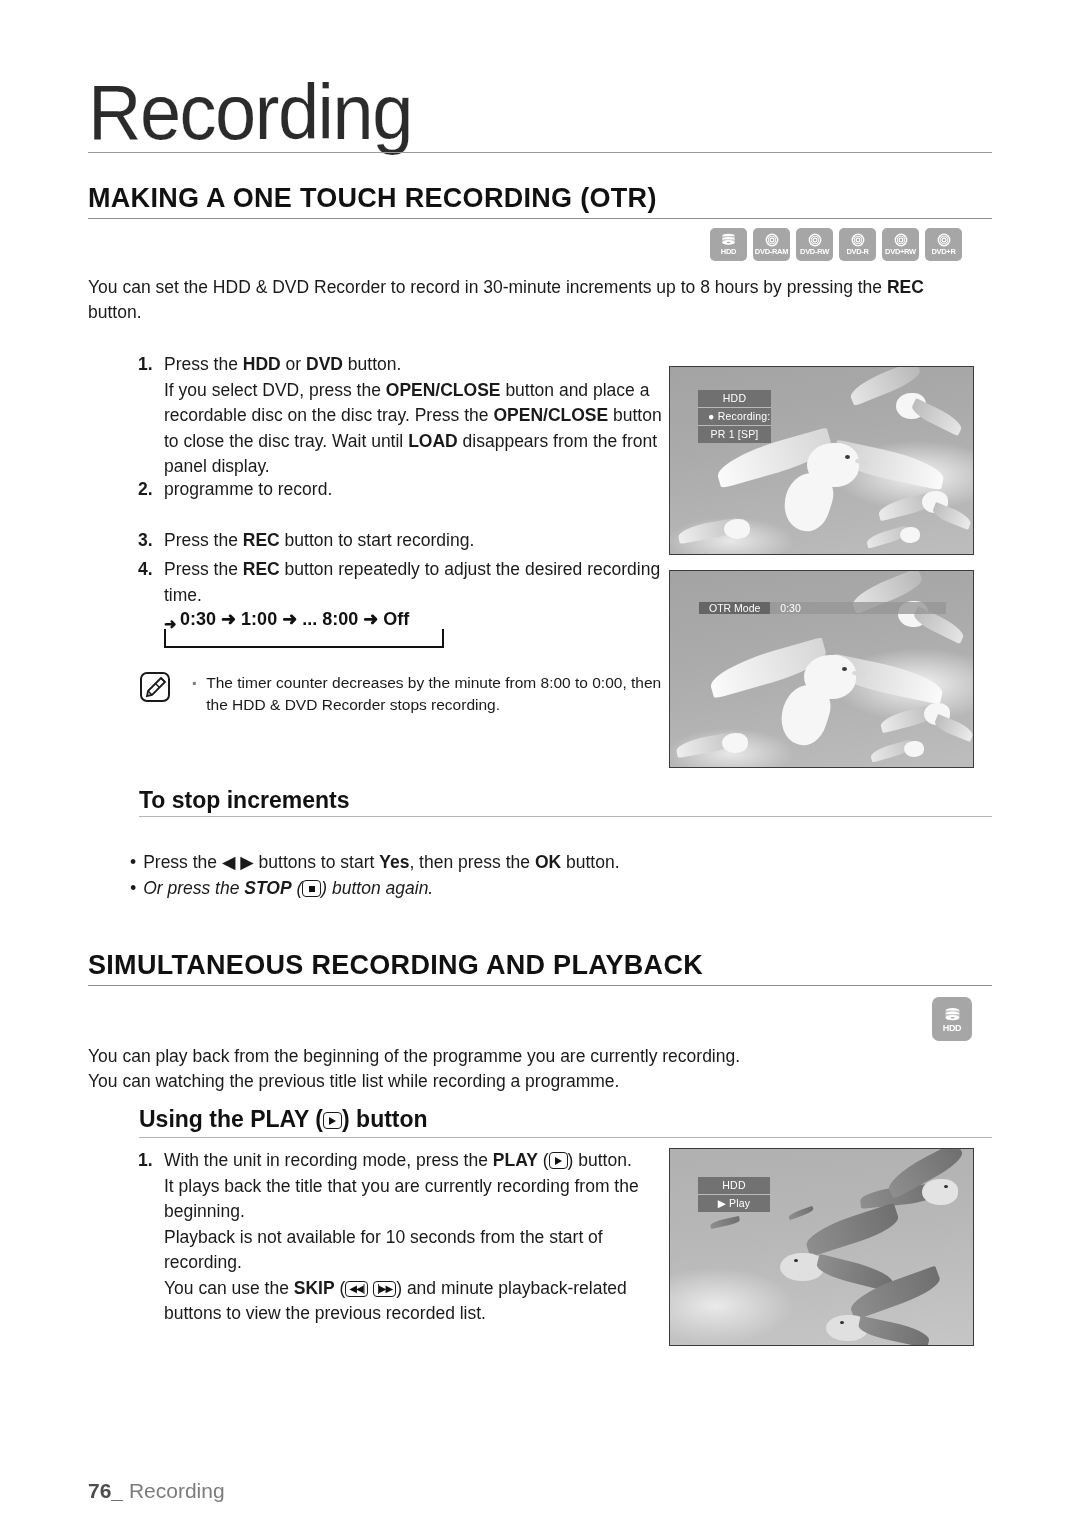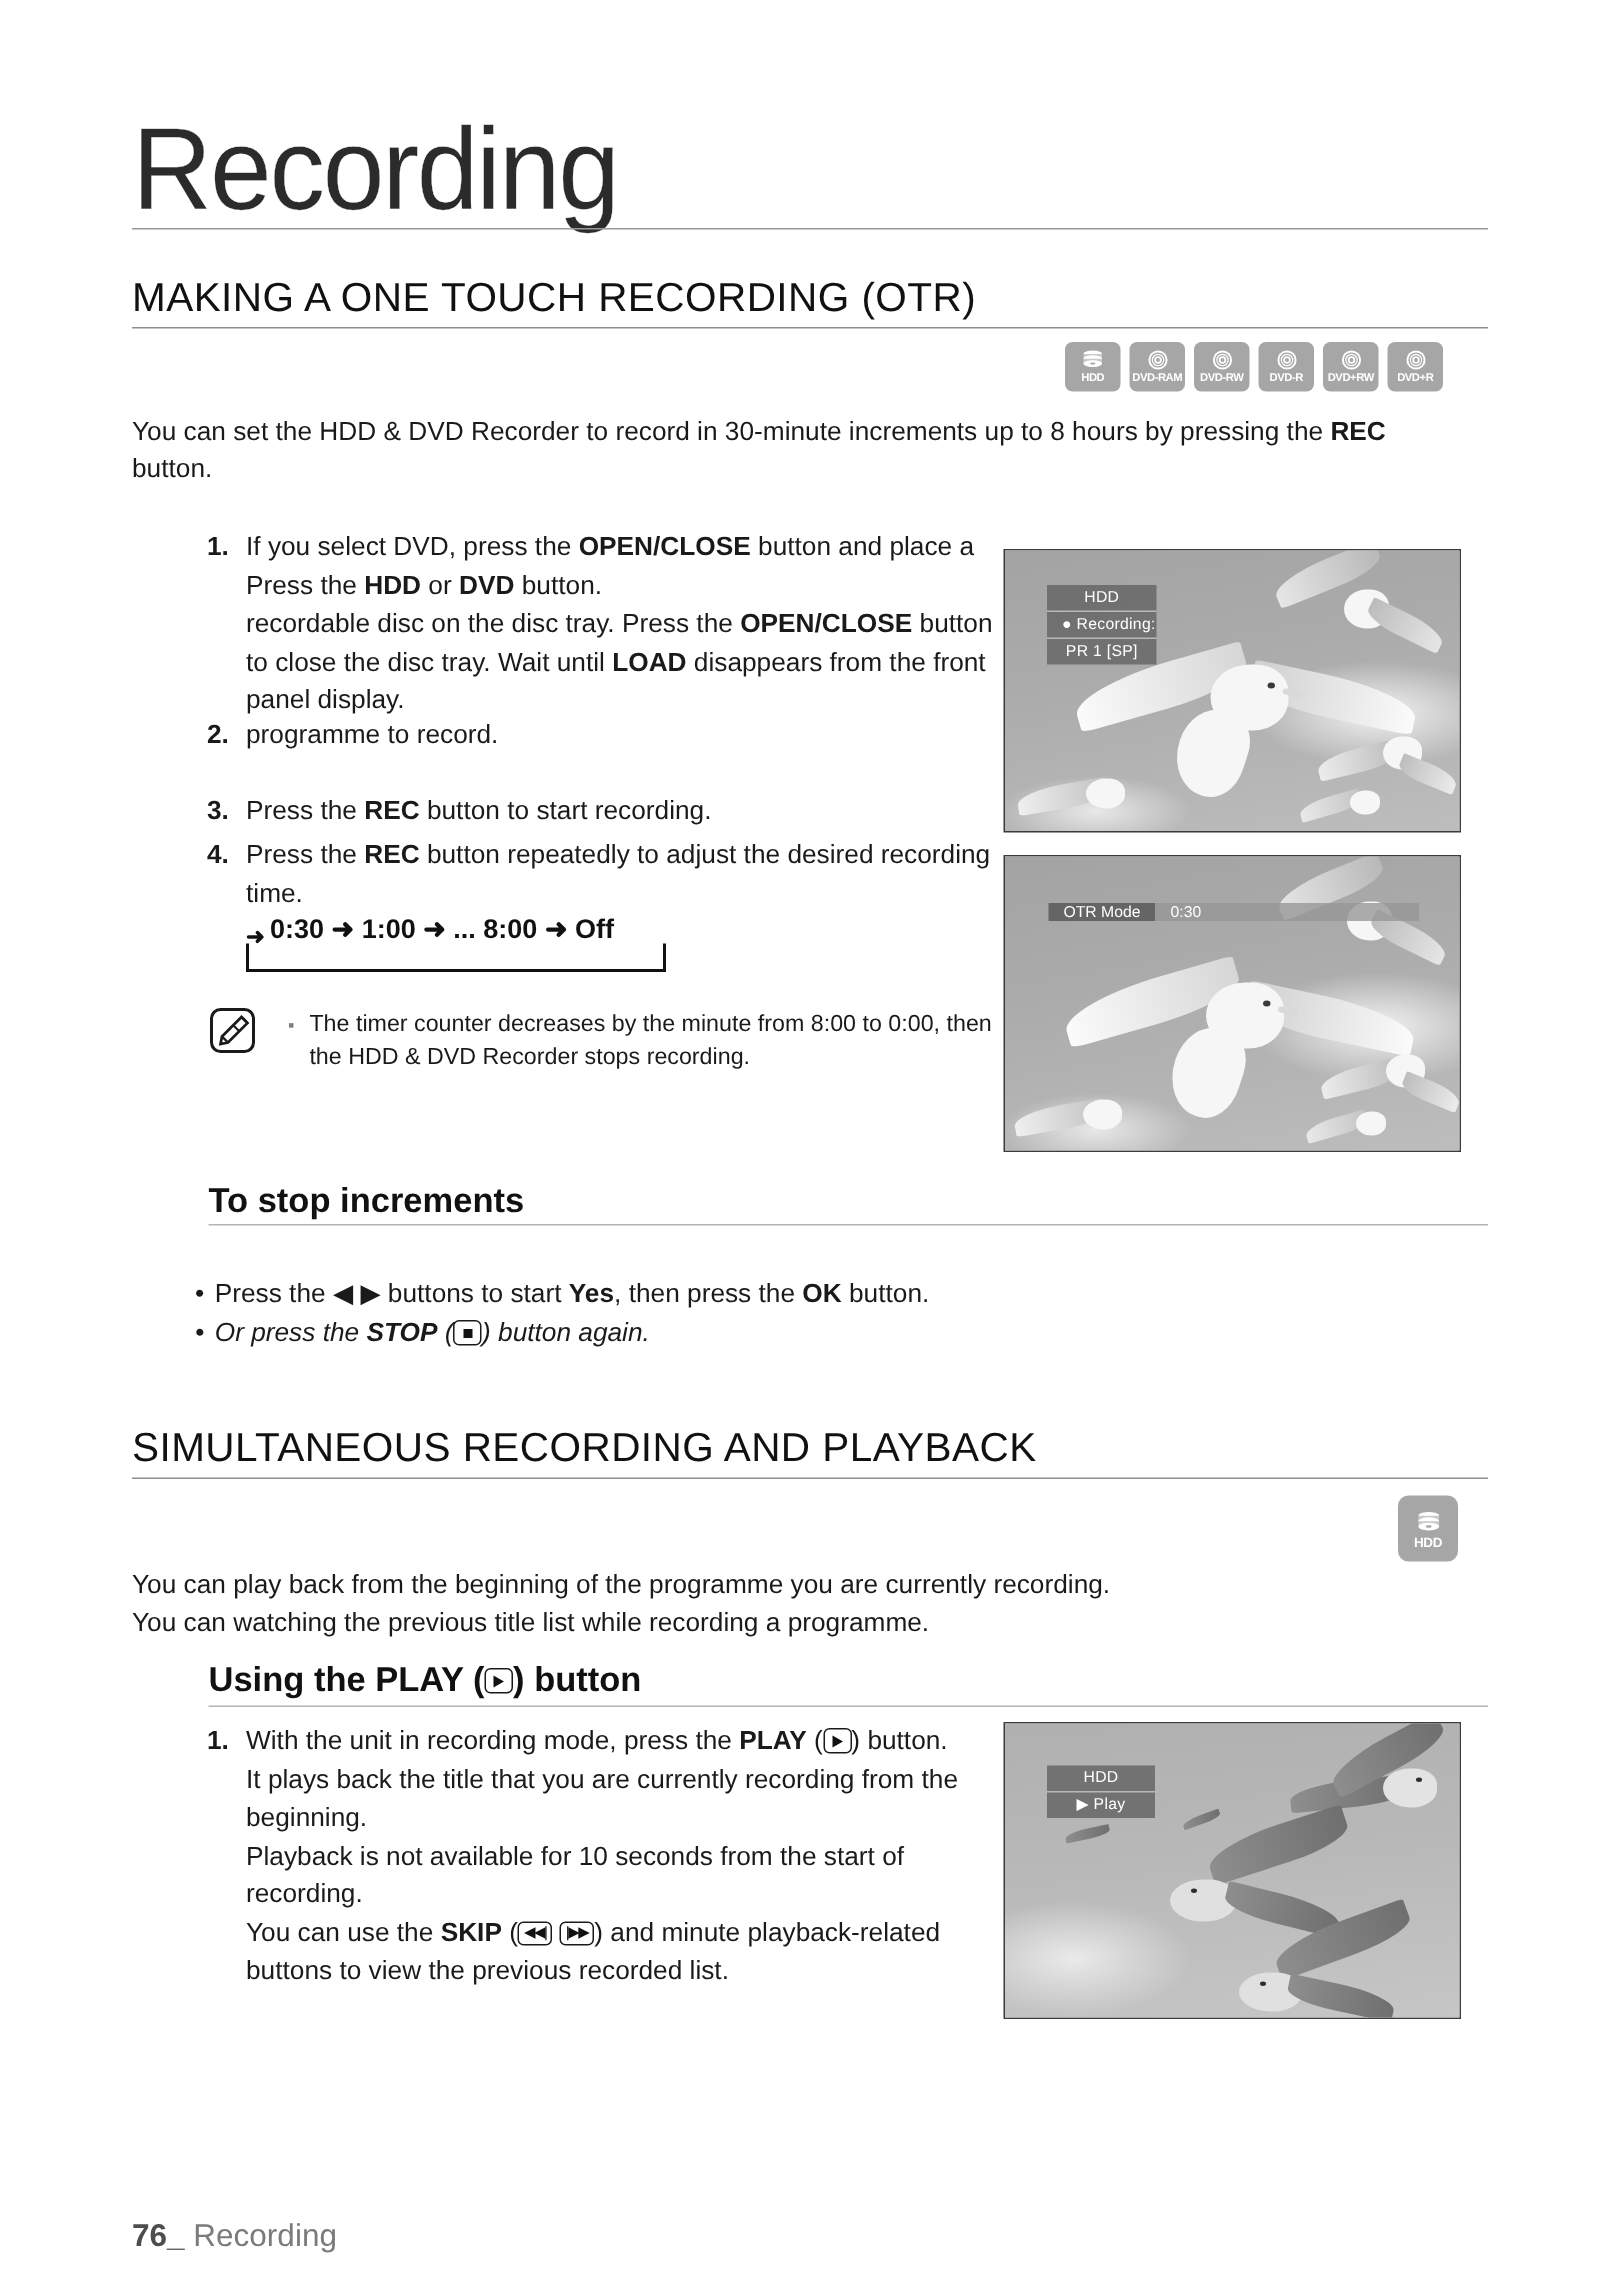--- a/index.html
+++ b/index.html
@@ -31,21 +31,21 @@
   .chapter-rule {
     position: absolute;
     left: 88px; top: 152px; width: 904px; height: 1px;
     background: #9a9a9a;
   }
 
   
   .sec-head {
     position: absolute;
     font-size: 27px;
-    font-weight: normal;
+    font-weight: bold;
     letter-spacing: 0.3px;
     color: #111;
     white-space: nowrap;
   }
   .sec-rule {
     position: absolute;
     height: 1px; background: #8e8e8e;
   }
 
   
@@ -359,24 +359,24 @@
   </div>
 
   <div class="body-text" style="left:88px; top:275px; width:880px;">
     <span>You can set the HDD &amp; DVD Recorder to record in 30-minute increments up to 8 hours by pressing the </span><b>REC</b><span> button.</span>
   </div>
 
   <div class="step" style="left:138px; top:352px; width:540px;">
     <div class="num">1.</div>
     <div class="txt">
       <div>
+        <span>Press the </span><b>HDD</b><span> or </span><b>DVD</b><span> button.</span>
+      </div>
+      <div>
         <span>If you select DVD, press the </span><b>OPEN/CLOSE</b><span> button and place a</span>
-      </div>
-      <div>
-        <span>Press the </span><b>HDD</b><span> or </span><b>DVD</b><span> button.</span>
       </div>
       <div>
         <span>recordable disc on the disc tray. Press the </span><b>OPEN/CLOSE</b><span> button</span>
       </div>
       <div>
         <span>to close the disc tray. Wait until </span><b>LOAD</b><span> disappears from the front</span>
       </div>
       <div>panel display.</div>
     </div>
   </div>

